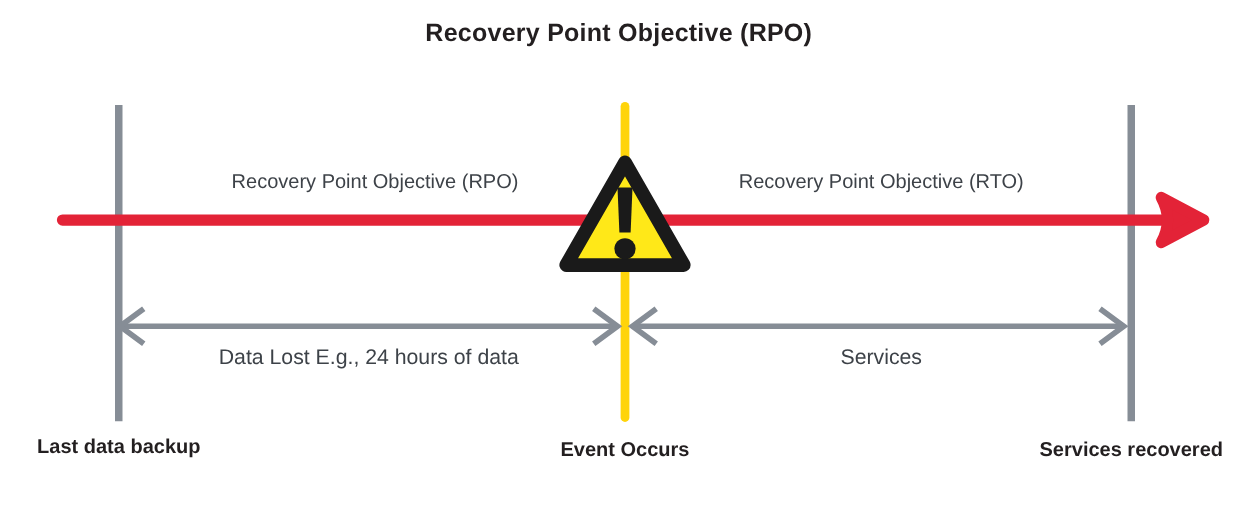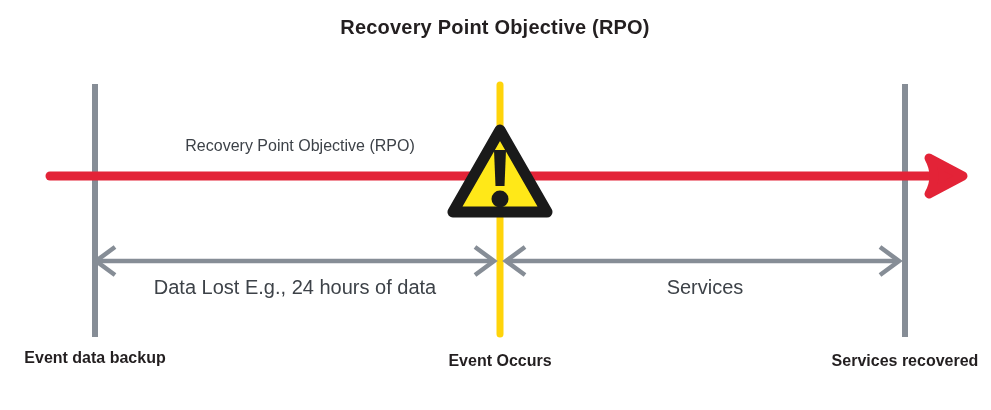--- a/index.html
+++ b/index.html
@@ -41,21 +41,21 @@
     color:var(--c-title_text);
     letter-spacing:0.2px;
   }
   .seg-label{
     font-size:16px;
     color:var(--c-label_text);
   }
   .rpo-label{left:300px; top:137px;}
   .rto-label{left:705px; top:137px;}
   .span-label{
-    font-size:20px;
+    font-size:17px;
     color:var(--c-label_text);
   }
   .data-lost-label{left:295px; top:276px;}
   .downtime-label{left:705px; top:276px;}
   .milestone{
     font-size:16px;
     font-weight:bold;
     color:var(--c-title_text);
     line-height:23px;
   }
@@ -92,23 +92,24 @@
     <g>
       <path d="M 500 130 L 453 212 L 547 212 Z" style="fill:var(--c-triangle_fill); stroke:var(--c-triangle_border)" stroke-width="11" stroke-linejoin="round"></path>
       <polygon points="494,150 506,150 504.5,186 495.5,186" style="fill:var(--c-triangle_border)"></polygon>
       <circle cx="500" cy="199" r="8.5" style="fill:var(--c-triangle_border)"></circle>
     </g>
   </svg>
 
   <div class="txt title">Recovery Point Objective (RPO)</div>
 
   <div class="txt seg-label rpo-label">Recovery Point Objective (RPO)</div>
+  <div class="txt seg-label rto-label">Recovery Point Objective (RTO)</div>
 
   <div class="txt span-label data-lost-label">Data Lost E.g., 24 hours of data</div>
   <div class="txt span-label downtime-label">Services</div>
 
   <div class="txt milestone backup-label">
-    <div>Event data backup</div>
+    <div>Last data backup</div>
   </div>
   <div class="txt milestone recovered-label">Services recovered</div>
   <div class="txt milestone event-label">Event Occurs</div>
 
 </div>
 
 </body></html>

